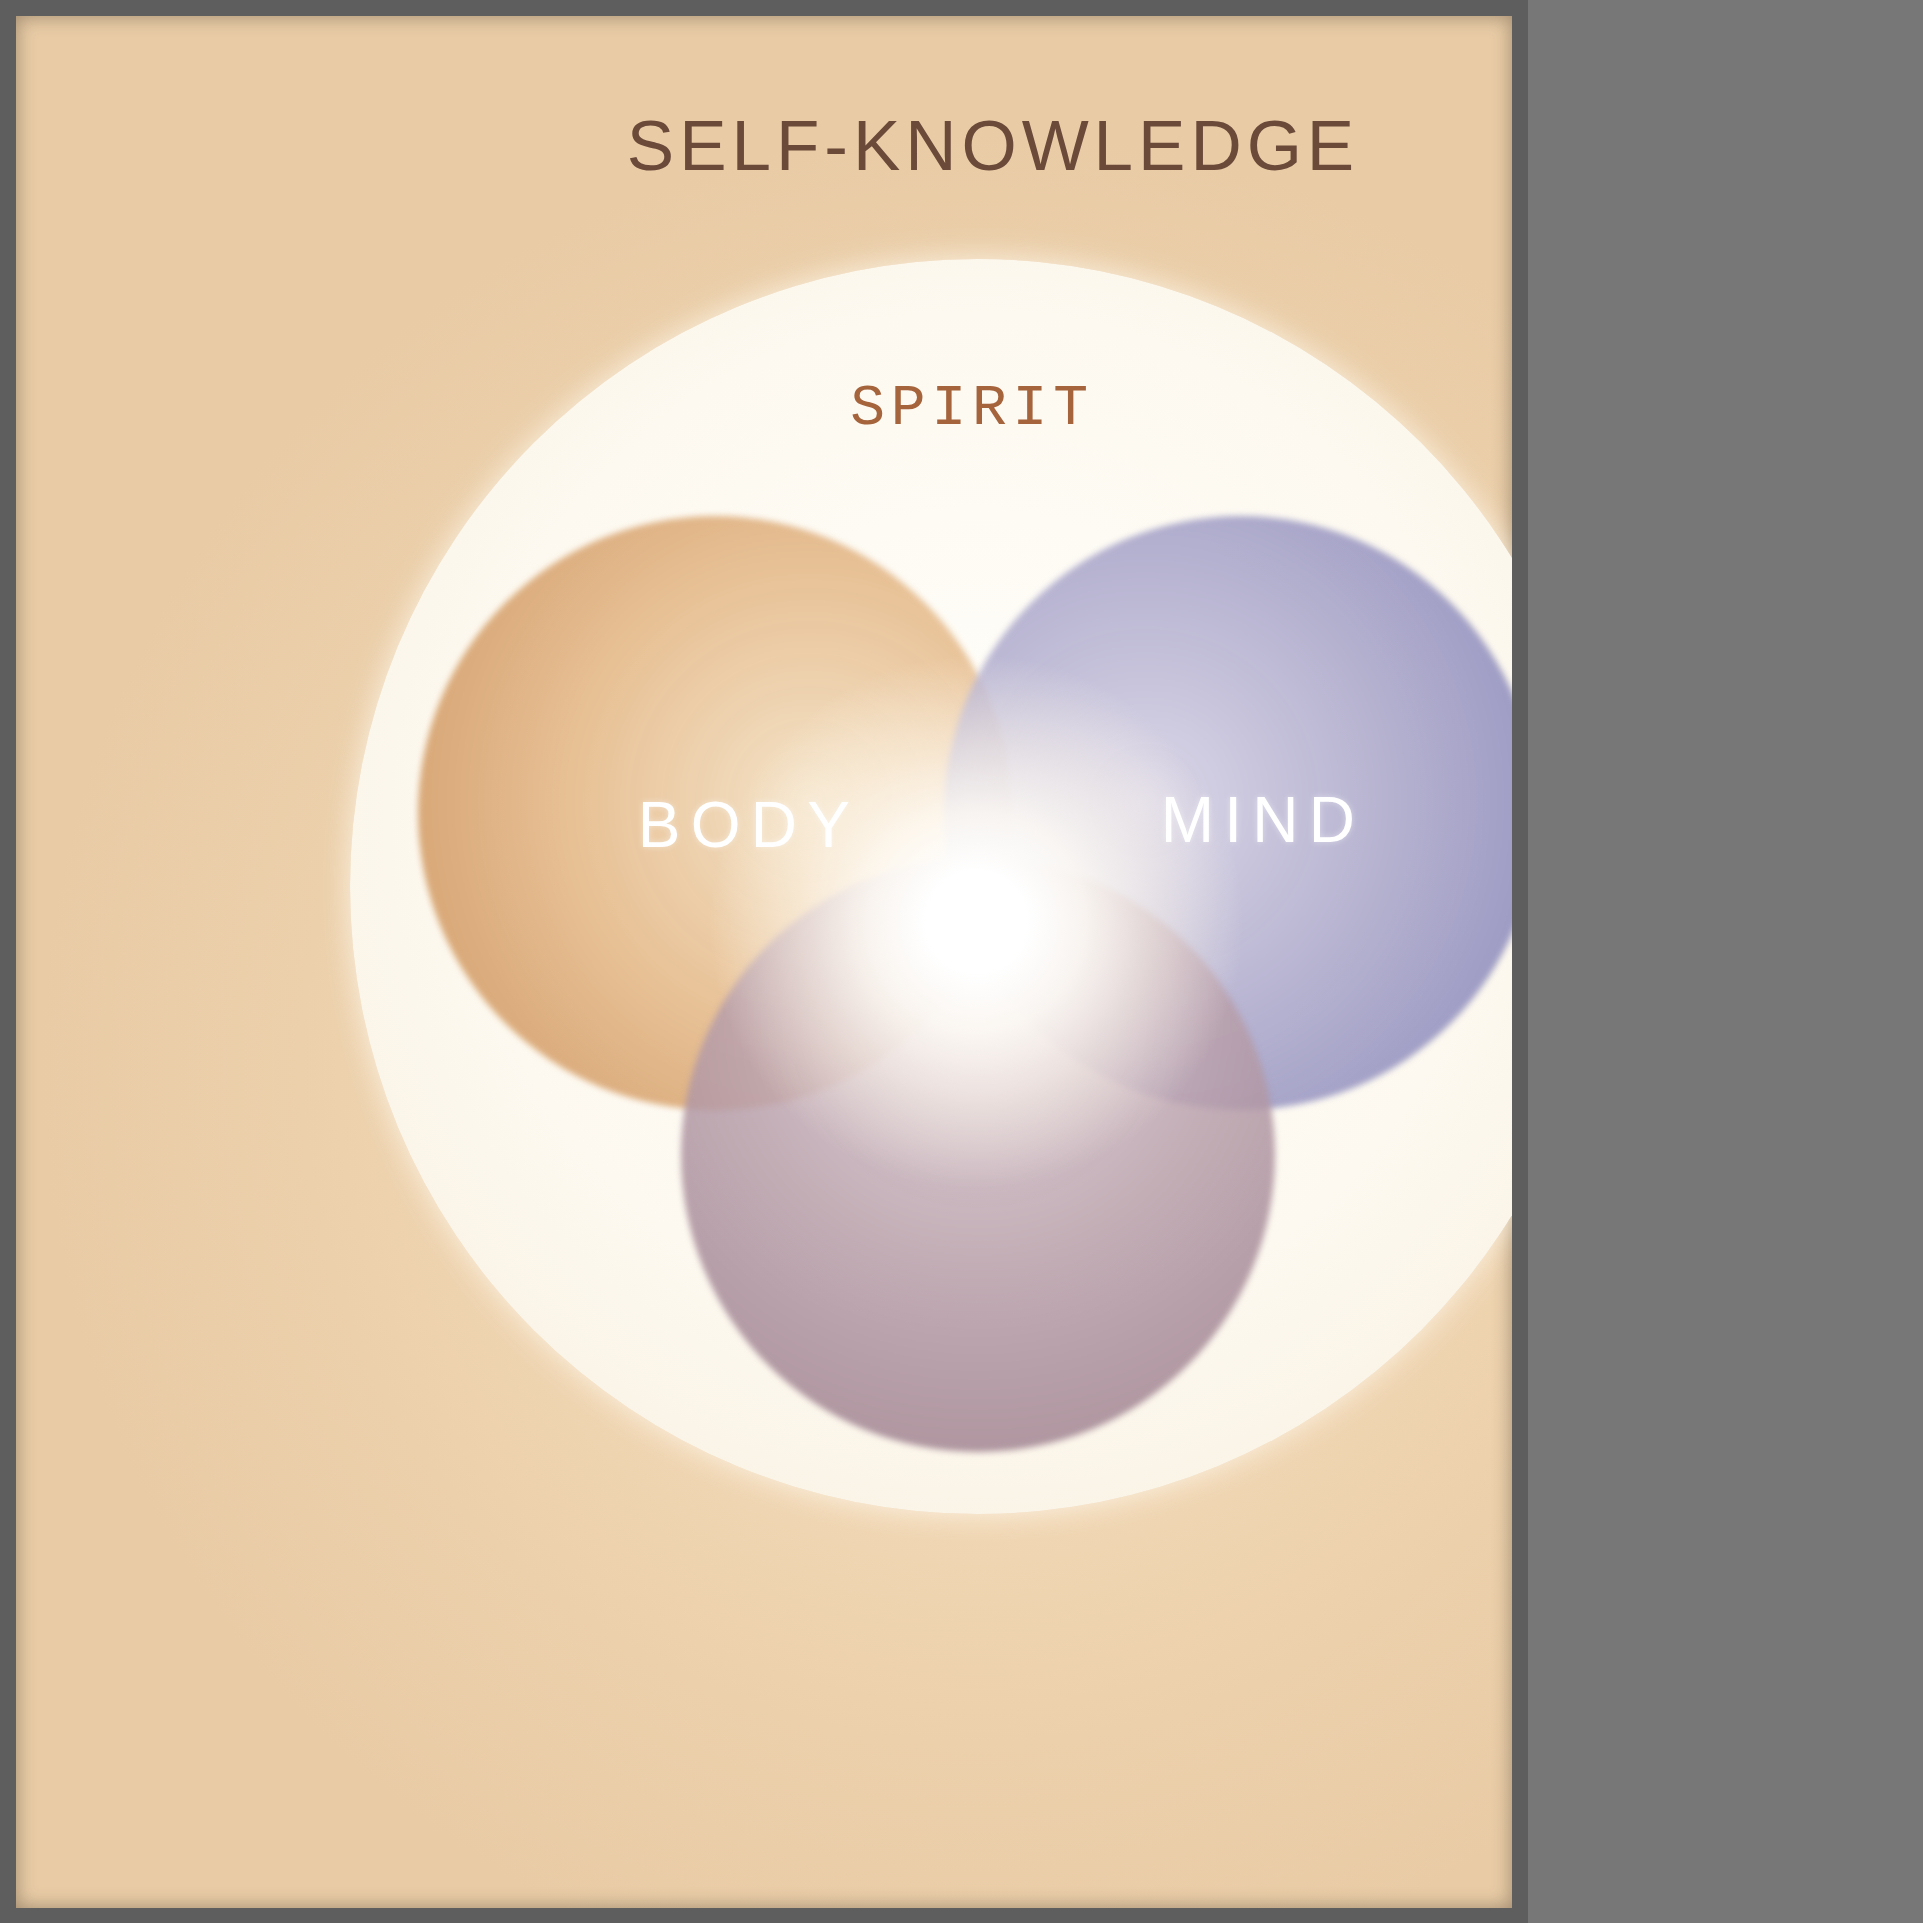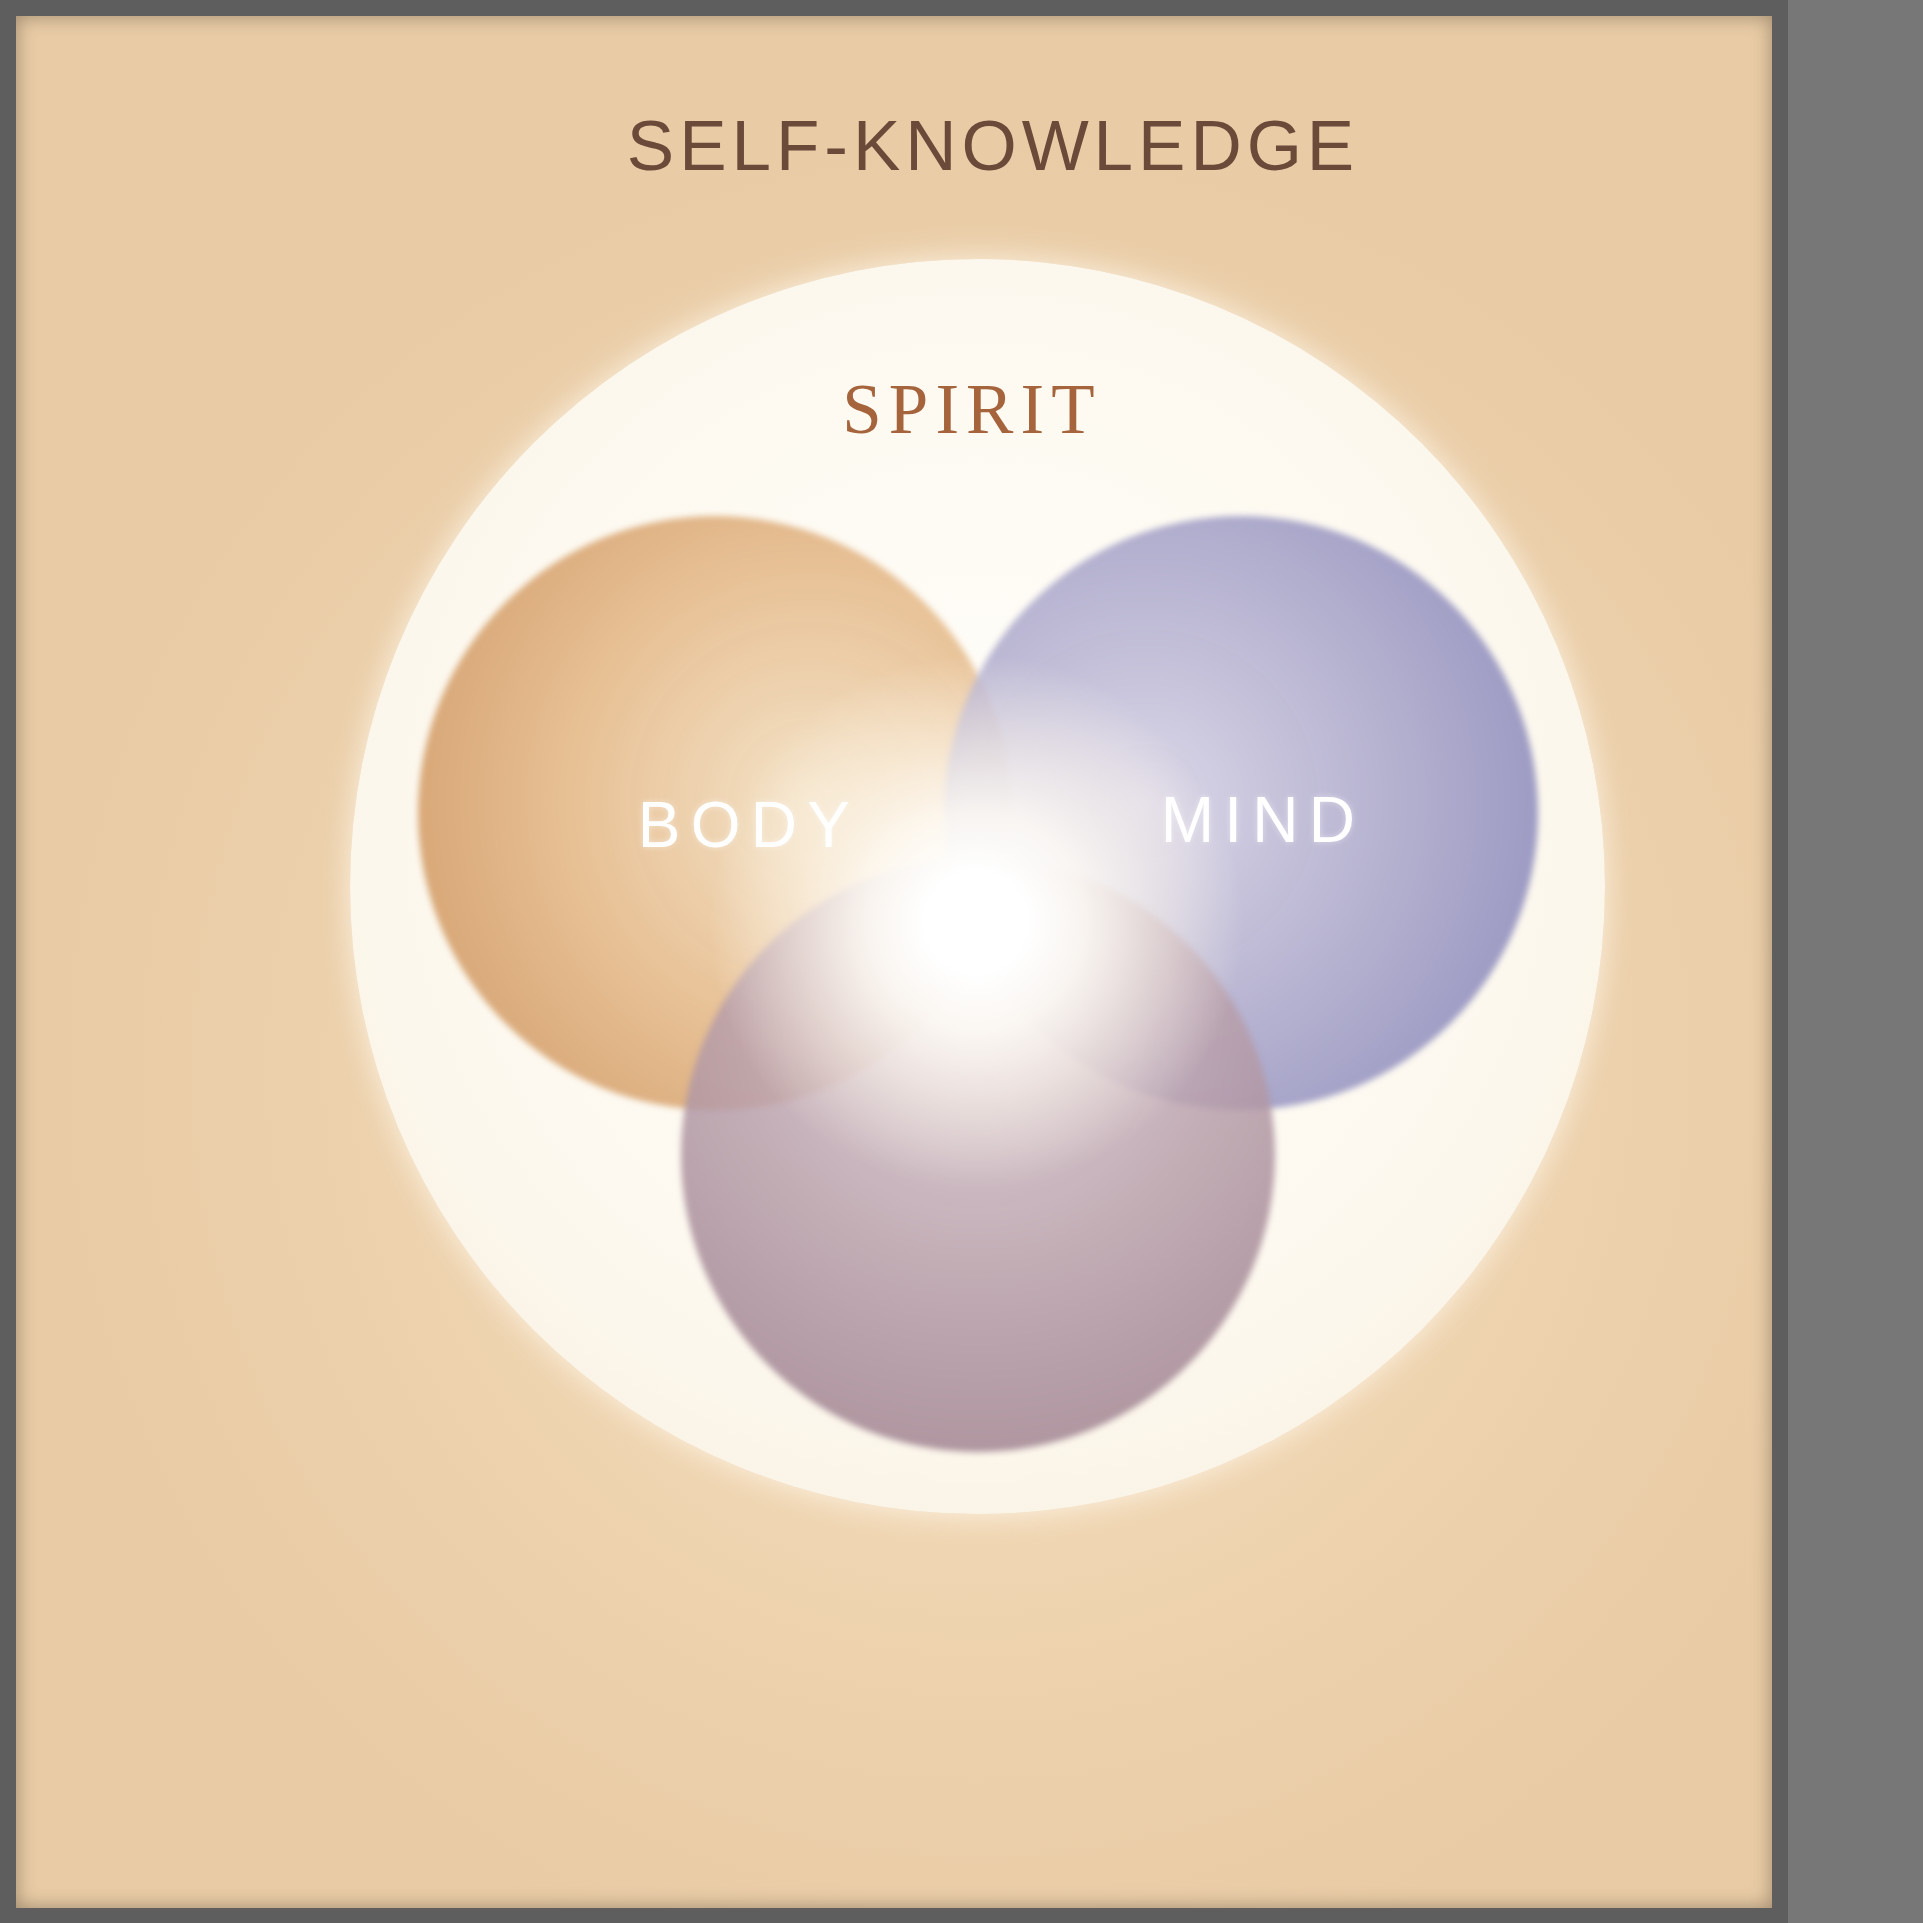--- a/index.html
+++ b/index.html
@@ -1,18 +1,18 @@
 <!DOCTYPE html>
 <html style="font-size:12px"><head>
 <meta charset="utf-8">
 <style>
   html,body{margin:0;padding:0;background:#777;}
   #stage{
     position:relative;
-    width:1788px;height:1924px;
+    width:1528px;height:1924px;
     box-sizing:border-box;
     border:16.5px solid #5e5e5e;
     overflow:hidden;
     background:
       radial-gradient(939px 939px at 962px 1052px,
         #f7e3c6 0%, #f1d7b4 45%, #ecd0ab 72%, #e9cca6 100%);
     box-shadow:inset 0 0 19.5px rgba(60,48,36,.45);
     font-family:"Liberation Sans", sans-serif;
   }
   .circle{position:absolute;border-radius:50%;}
@@ -62,22 +62,22 @@
   }
   .txt{position:absolute;transform:translate(-50%,-50%);
        white-space:nowrap;line-height:1;}
   #title-text{
     left:977px;top:129px;
     font-size:71px;letter-spacing:.07em;
     color:#6b4a3a;
   }
   #spirit-label{
     left:956px;top:393px;
-    font-family:Liberation Serif, serif;
-    font-size:71px;letter-spacing:.1em;
+    font-family:Liberation Mono, monospace;
+    font-size:58px;letter-spacing:.1em;
     color:#a5643c;
   }
   .field-label{
     color:#ffffff;font-size:64px;letter-spacing:.16em;
     text-shadow:0 0 6px rgba(255,255,255,.45);
   }
   #body-label{left:733px;top:809px;}
   #mind-label{left:1247px;top:804px;}
   #emotion-label{left:969px;top:1172px;}
   #caption-text{

